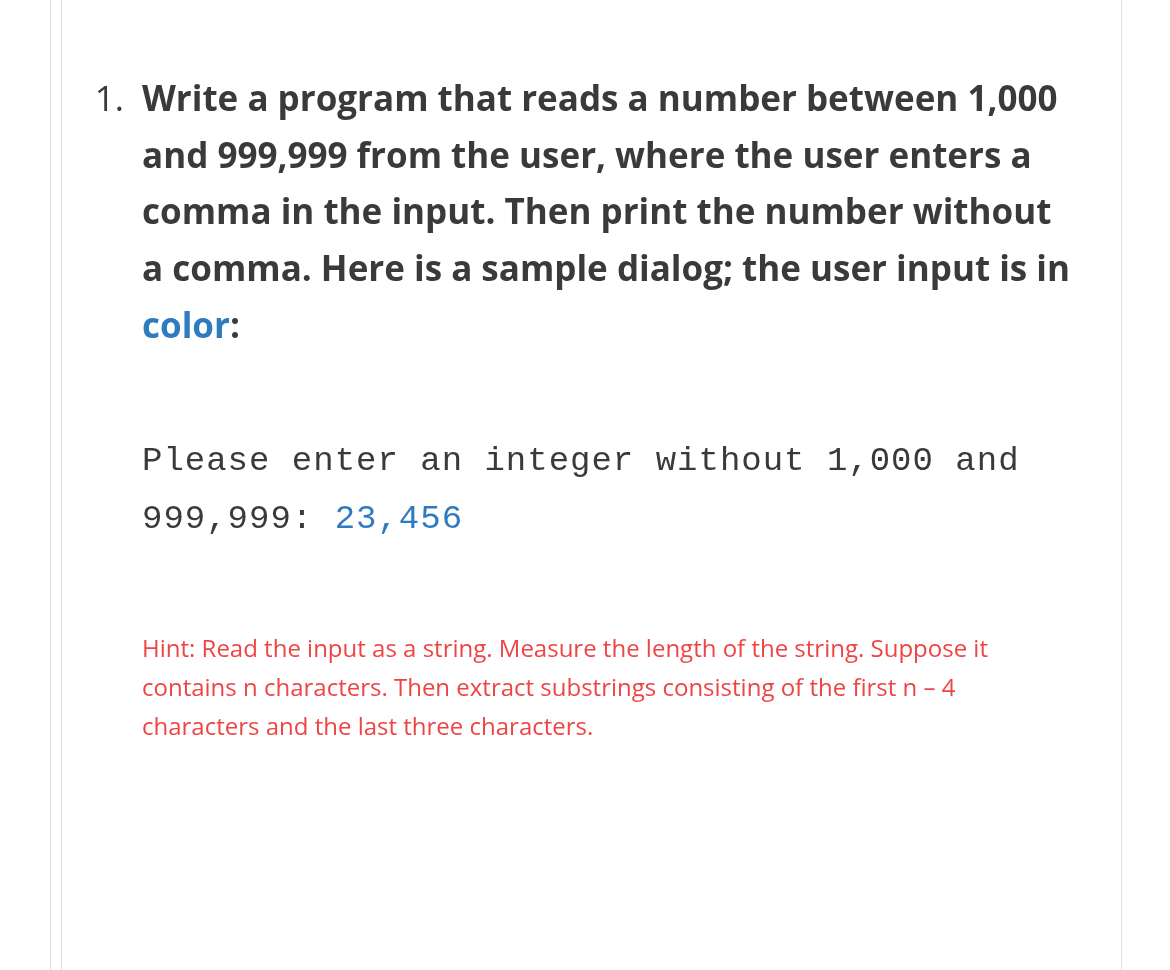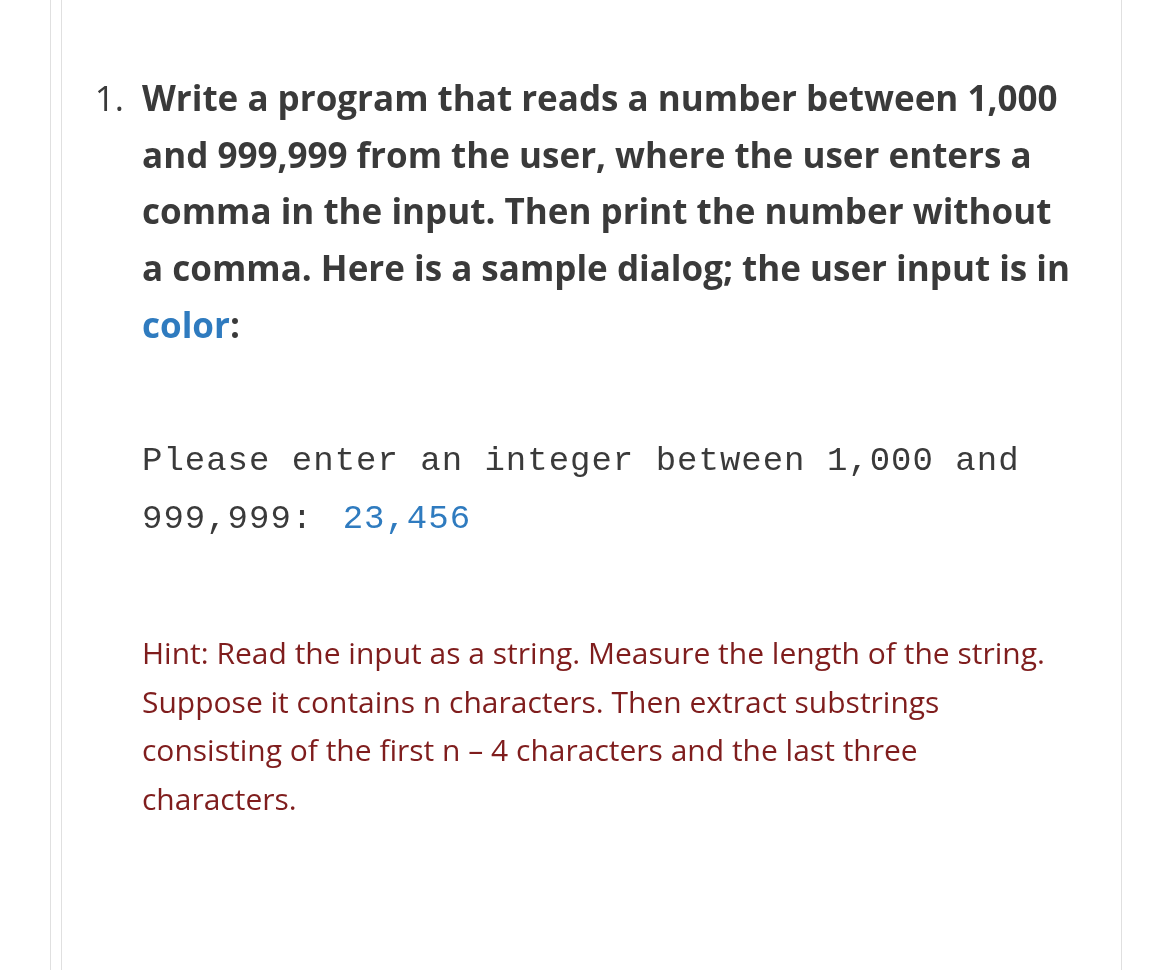--- a/index.html
+++ b/index.html
@@ -56,42 +56,41 @@
       font-family: 'Courier New', Courier, monospace;
       font-size: 34px;
       color: #3a3a3a;
       line-height: 1.7;
       margin-top: 80px;
       margin-bottom: 80px;
       letter-spacing: 1px;
     }
     .code-block .user-input {
       color: #2f7bbf;
-      margin-left: 8px;
     }
     .hint-paragraph {
-      font-size: 30px;
-      color: #7f1d1d;
+      font-size: 24px;
+      color: #ef4444;
       line-height: 1.62;
       font-weight: 400;
     }
   </style>
 </head>
 <body>
 
 <div class="outer-container">
   <div class="content-box">
     <div class="list-item">
       <div class="list-number">1.</div>
       <div class="list-content">
         <p class="paragraph">
           <span>Write a program that reads a number between 1,000 and 999,999 from the user, where the user enters a comma in the input. Then print the number without a comma. Here is a sample dialog; the user input is in </span><span class="colored-link">color</span><span>:</span>
         </p>
         <div class="code-block">
           <div>
-            <span>Please enter an integer between 1,000 and 999,999: </span><span class="user-input">23,456</span>
+            <span>Please enter an integer without 1,000 and 999,999: </span><span class="user-input">23,456</span>
           </div>
         </div>
         <p class="hint-paragraph">Hint: Read the input as a string. Measure the length of the string. Suppose it contains n characters. Then extract substrings consisting of the first n – 4 characters and the last three characters.</p>
       </div>
     </div>
   </div>
 </div>
 
 </body></html>

